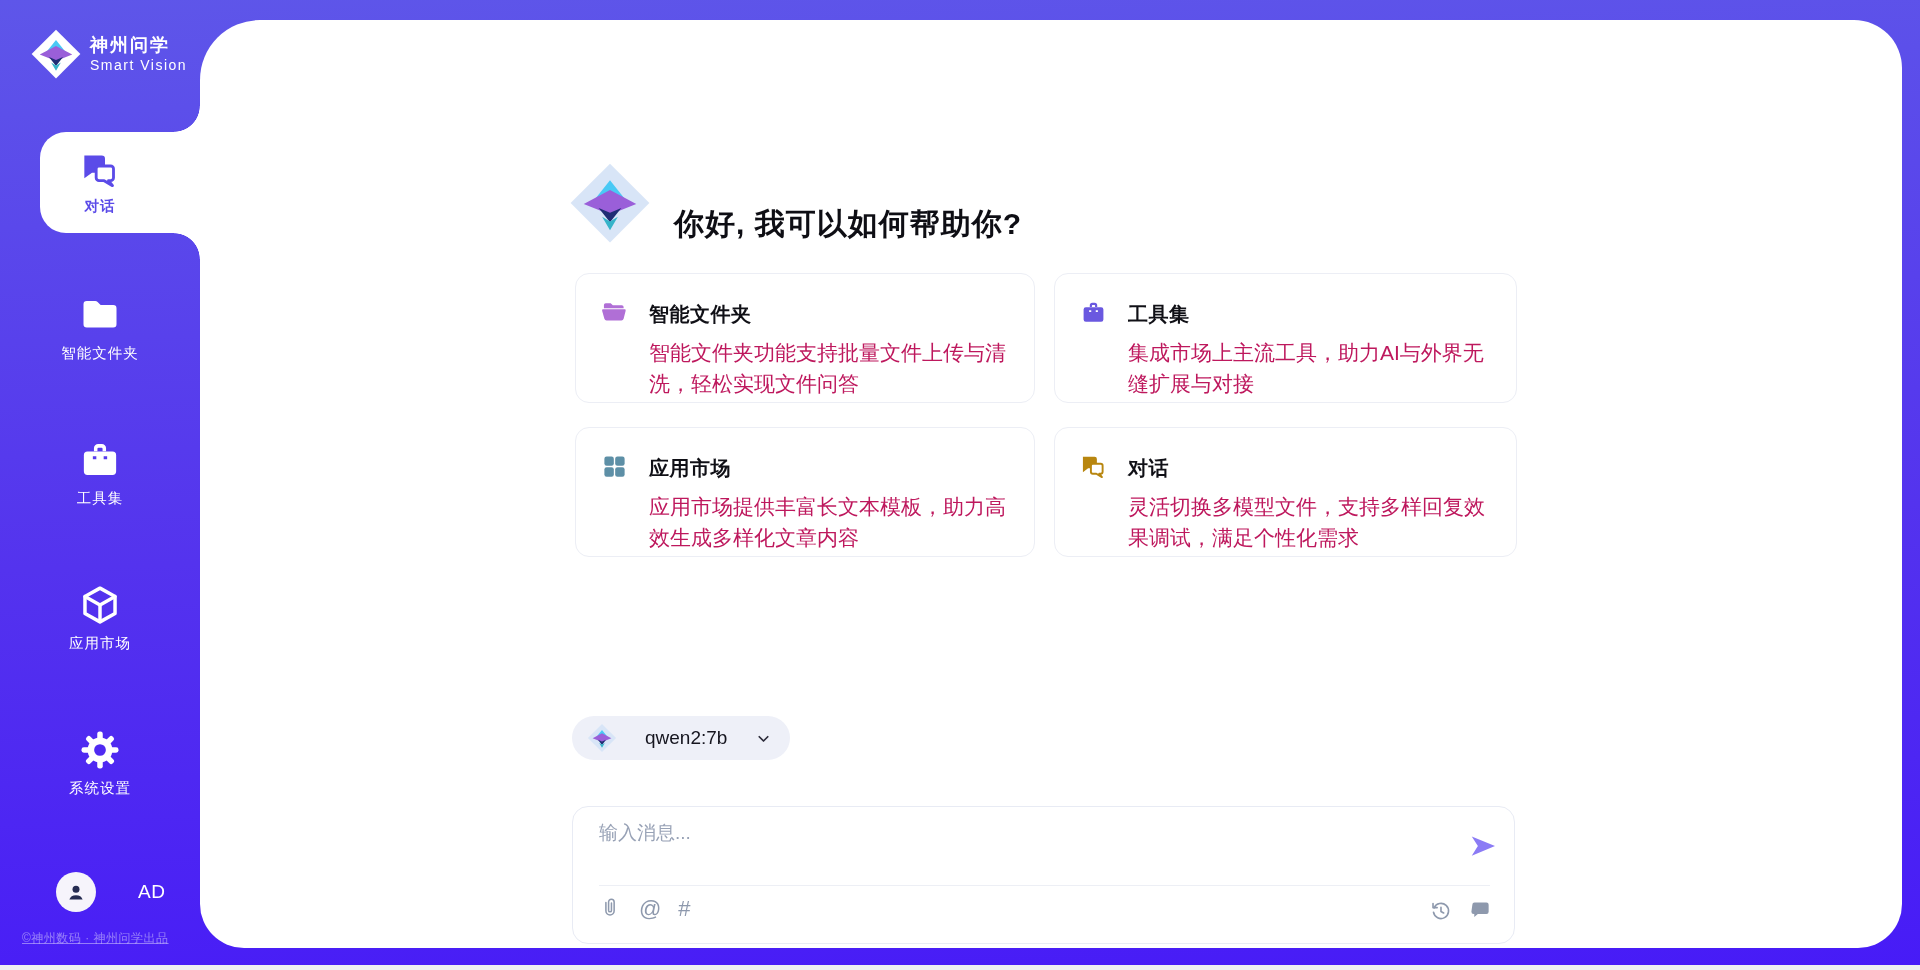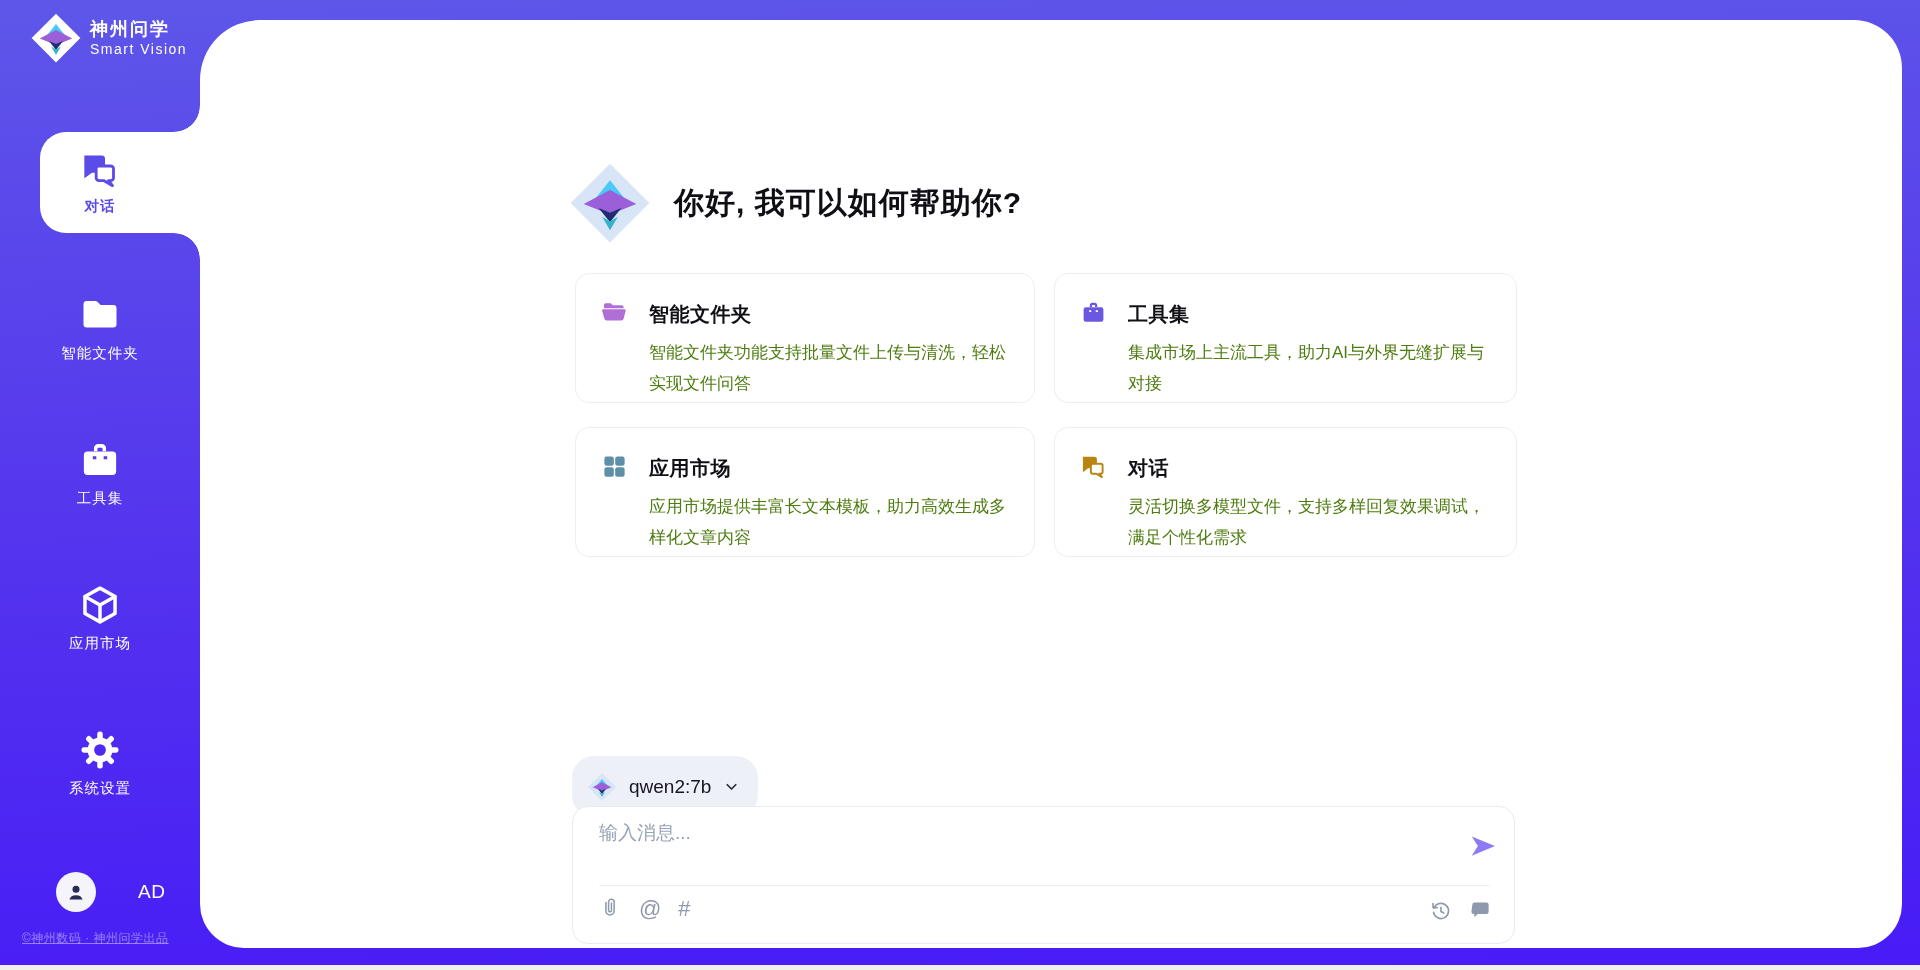--- a/index.html
+++ b/index.html
@@ -5,21 +5,21 @@
   * { margin:0; padding:0; box-sizing:border-box; }
   html,body { width:1920px; height:970px; overflow:hidden; }
   body {
     font-family:"Liberation Sans","DejaVu Sans",sans-serif;
     background:linear-gradient(178deg,#5e56e9 0%,#5433ee 55%,#471bf7 100%);
     position:relative;
   }
 
   
   .sidebar { position:absolute; left:0; top:0; width:200px; height:970px; }
-  .brand { position:absolute; left:30px; top:12px; display:flex; align-items:center; gap:8px; }
+  .brand { position:absolute; left:30px; top:28px; display:flex; align-items:center; gap:8px; }
   .brand svg { width:52px; height:52px; }
   .brand-name { color:#fff; font-size:18px; font-weight:700; letter-spacing:2px; line-height:1.2; }
   .brand-sub  { color:#fff; font-size:14px; letter-spacing:1.5px; margin-top:1px; }
 
   .nav-item {
     position:absolute; left:0; width:200px; height:101px;
     display:flex; flex-direction:column; align-items:center; justify-content:center; gap:7px;
     cursor:pointer;
   }
   .nav-item .nav-icon { width:44px; height:44px; position:relative; z-index:2; }
@@ -37,41 +37,41 @@
   .avatar { width:40px; height:40px; border-radius:50%; background:#f6f4fb; display:flex; align-items:center; justify-content:center; }
   .avatar svg { width:24px; height:24px; }
   .user-initials { color:#fff; font-size:19px; letter-spacing:.5px;margin-left:25px; }
   .sidebar-footer { position:absolute; left:22px; top:930px; color:rgba(255,255,255,.42); font-size:12px; letter-spacing:.5px; white-space:nowrap;text-decoration:underline; }
 
   
   .panel {
     position:absolute; left:200px; top:20px; right:18px; bottom:22px;
     background:#fff; border-radius:60px 48px 44px 44px;
   }
-  .greeting { position:absolute; left:368px; top:141px; display:flex; align-items:center; gap:22px; }
+  .greeting { position:absolute; left:368px; top:141px; display:flex; align-items:flex-end; gap:22px; }
   .greeting svg { width:84px; height:84px; }
   .greeting h1 { font-size:30px; font-weight:700; color:#0e0e14; letter-spacing:1px; }
 
   .cards {
     position:absolute; left:375px; top:253px; width:942px;
     display:grid; grid-template-columns:460px 463px; column-gap:19px; row-gap:24px;
   }
   .card {
     height:130px; background:#fff; border:1px solid #eceef5; border-radius:14px;
     padding:25px 24px 0 25px; cursor:pointer;
     display:grid; grid-template-columns:48px 1fr; grid-template-rows:auto auto;
   }
   .card-icon { width:27px; height:27px; grid-row:1; }
   .card-title { grid-column:2; font-size:20px; font-weight:700; color:#101016; letter-spacing:.5px; align-self:center; }
-  .card-desc  { grid-column:2; margin-top:8px; width:368px; font-size:17px; line-height:31px; color:#4d7c0f; }
+  .card-desc  { grid-column:2; margin-top:8px; width:368px; font-size:21px; line-height:31px; color:#be185d; }
 
   .model-pill {
-    position:absolute; left:372px; top:696px; height:61px;
-    display:inline-flex; align-items:center; gap:12px; padding:0 18px 0 15px;
-    background:#eef0f8; border-radius:22px; cursor:pointer;margin-top:40px;
+    position:absolute; left:372px; top:696px; height:44px;
+    display:inline-flex; align-items:center; gap:28px; padding:0 18px 0 15px;
+    background:#eef0f8; border-radius:22px; cursor:pointer;
   }
   .model-pill svg.logo { width:30px; height:30px; }
   .model-name { font-size:19px; color:#15151f; }
   .chev { width:17px; height:17px; }
 
   .composer {
     position:absolute; left:372px; top:786px; width:943px; height:138px;
     background:#fff; border:1.5px solid #e8ebf4; border-radius:16px;
   }
   .composer textarea {

